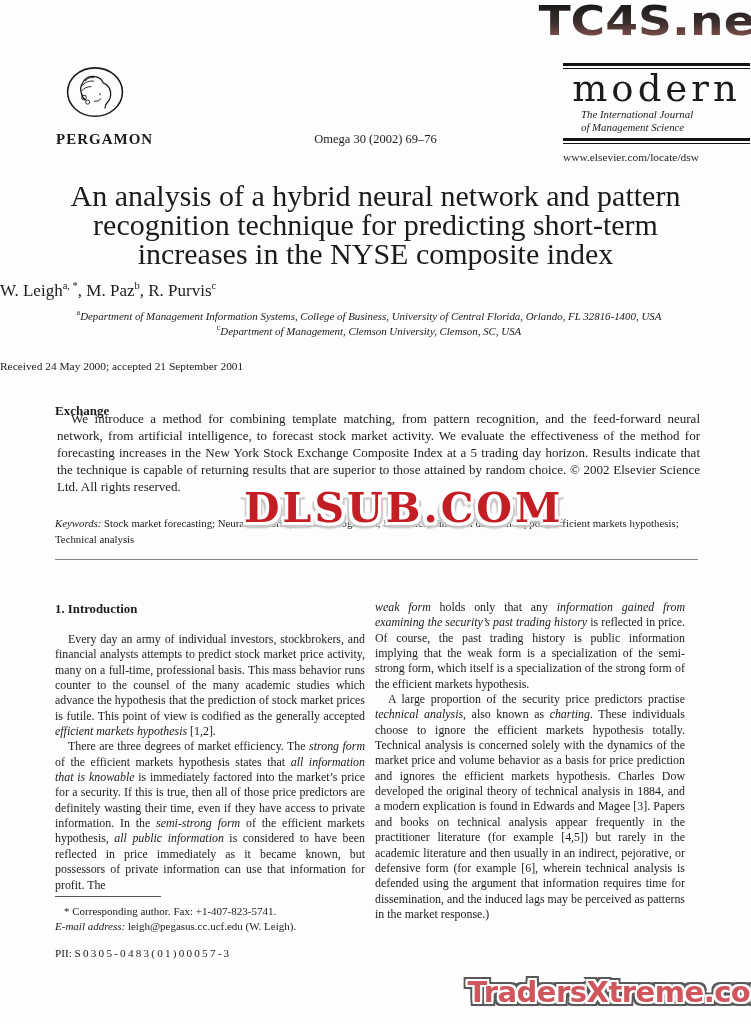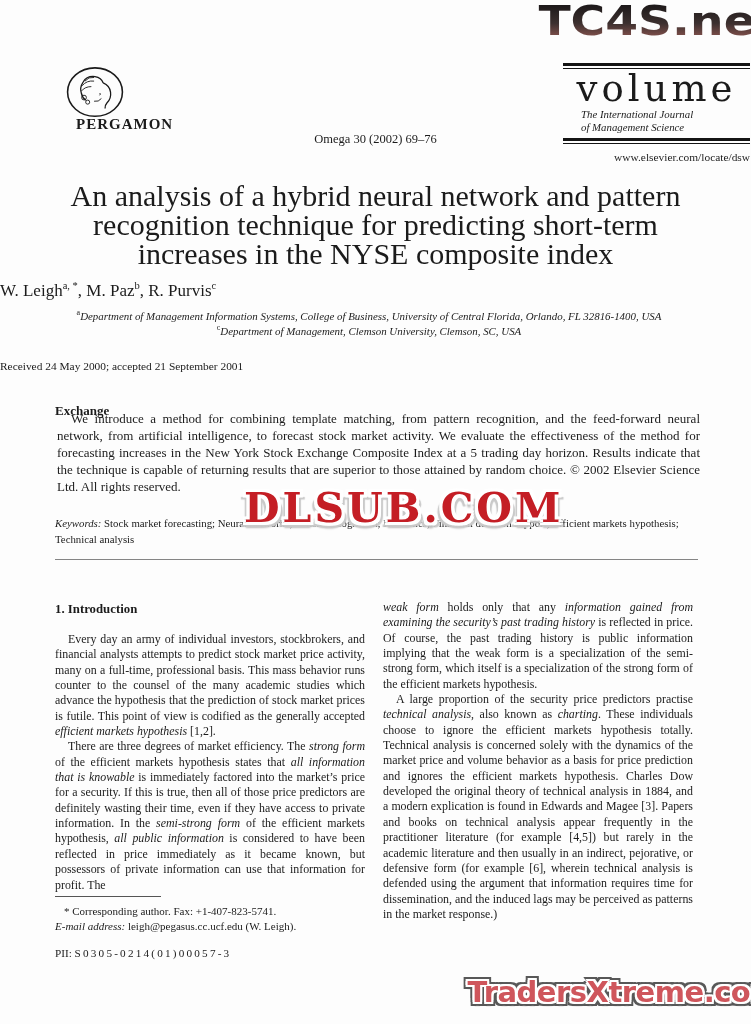--- a/index.html
+++ b/index.html
@@ -36,47 +36,47 @@
     color:var(--watermark-salmon,#cf565c);
     text-shadow:
       -2px -2px 0 #fff, 2px -2px 0 #fff, -2px 2px 0 #fff, 2px 2px 0 #fff,
       -2px 0 0 #fff, 2px 0 0 #fff, 0 -2px 0 #fff, 0 2px 0 #fff,
       -4px -4px 0 #585858, 4px -4px 0 #585858, -4px 4px 0 #585858, 4px 4px 0 #585858,
       -4px 0 0 #585858, 4px 0 0 #585858, 0 -4px 0 #585858, 0 4px 1px #585858;
   }
 
   
   .pergamon-emblem { position:absolute; left:63px; top:64px; }
-  .pergamon-name { position:absolute; left:56px; top:116px; font-weight:bold; font-size:15px; letter-spacing:1px;margin-left:20px; }
+  .pergamon-name { position:absolute; left:56px; top:131px; font-weight:bold; font-size:15px; letter-spacing:1px; }
   .citation { position:absolute; left:0; top:132px; width:751px; text-align:center; font-size:12.5px; }
   .omega-block { position:absolute; left:563px; top:63px; width:187px; }
   .o-rule { height:2px; border-top:3px solid #141414; border-bottom:1px solid #141414; }
   .omega-word { font-size:37px; line-height:38px; text-align:center; letter-spacing:4px; margin-top:1px; font-family:"DejaVu Serif",serif; }
   .omega-sub { font-style:italic; font-size:10.8px; line-height:12.5px; margin:0 0 5px 18px; }
-  .journal-url { text-align:right; font-size:11.4px; margin-top:7px; }
+  .journal-url { text-align:left; font-size:11.4px; margin-top:7px; }
 
   
   .title { position:absolute; top:181px; left:45px; width:661px; margin:0; text-align:center;
            font-weight:normal; font-size:30px; line-height:29px; }
   .authors { position:absolute; top:281px; left:0; width:751px; font-size:17px; }
   .authors sup { font-size:10.5px; }
   .affiliations { position:absolute; top:309px; left:0; width:738px; text-align:center;
                   font-style:italic; font-size:10.9px; line-height:14.8px; }
   .affiliations sup { font-size:8px; font-style:normal; }
   .received { position:absolute; top:360px; left:0; width:751px; text-align:left; font-size:11.4px; }
 
   .abstract-head { position:absolute; top:403px; left:55px; font-weight:bold; font-size:13px; }
   .abstract-text { position:absolute; top:408px; left:55px; width:643px; margin:2px;
                    font-size:13px; line-height:17.1px; text-align:justify; text-indent:14px; }
   .keywords { position:absolute; top:516px; left:55px; width:641px; margin:0;
               font-size:10.8px; line-height:15.5px; }
   .rule-full { position:absolute; top:559px; left:55px; width:643px; border-top:1px solid #858585; }
 
   
-  .columns { position:absolute; top:600px; left:55px; width:643px; display:flex; gap:18px; }
+  .columns { position:absolute; top:600px; left:55px; width:643px; display:flex; gap:10px; }
   .col { width:310px; }
   .sec-head { font-weight:bold; font-size:12.8px; margin:2px 0 15px 0; }
   .body { margin:0; font-size:11.9px; line-height:15.35px; text-align:justify; }
   .body.indent { text-indent:13px; }
 
   
   .footnote { position:absolute; left:55px; top:896px; width:314px; font-size:11px; line-height:15px; }
   .fn-rule { width:106px; border-top:1px solid #555; margin-bottom:7px; }
   .fn-line.first { text-indent:9px; }
   .footer { position:absolute; left:55px; top:946px; font-size:11.2px; line-height:14.8px; }
@@ -100,21 +100,21 @@
       <circle cx="27" cy="41" r="2.2" fill="none" stroke="#1a1a1a" stroke-width="1"></circle>
       <path d="M40 31 q2 1 0 2.5 M42 37 q-3 4 -8 3" fill="none" stroke="#1a1a1a" stroke-width="1"></path>
     </svg>
   </div>
   <div class="pergamon-name">PERGAMON</div>
 
   <div class="citation">Omega 30 (2002) 69–76</div>
 
   <div class="omega-block">
     <div class="o-rule"></div>
-    <div class="omega-word">volume</div>
+    <div class="omega-word">modern</div>
     <div class="omega-sub">
       <div>The International Journal</div>
       <div>of Management Science</div>
     </div>
     <div class="o-rule"></div>
     <div class="journal-url">www.elsevier.com/locate/dsw</div>
   </div>
 
   <h1 class="title">An analysis of a hybrid neural network and pattern recognition technique for predicting short-term increases in the NYSE composite index</h1>
 
@@ -148,18 +148,18 @@
     </div>
   </div>
 
   <div class="footnote">
     <div class="fn-rule"></div>
     <div class="fn-line first">* Corresponding author. Fax: +1-407-823-5741.</div>
     <div class="fn-line"><i>E-mail address:</i> leigh@pegasus.cc.ucf.edu (W. Leigh).</div>
   </div>
 
   <div class="footer">
-    <div><span>PII:</span> <span class="pii">S0305-0214(01)00057-3</span></div>
+    <div><span>PII:</span> <span class="pii">S0305-0483(01)00057-3</span></div>
   </div>
 
   <div class="wm-bottom">TradersXtreme.com</div>
 
 </div>
 
 </body></html>

